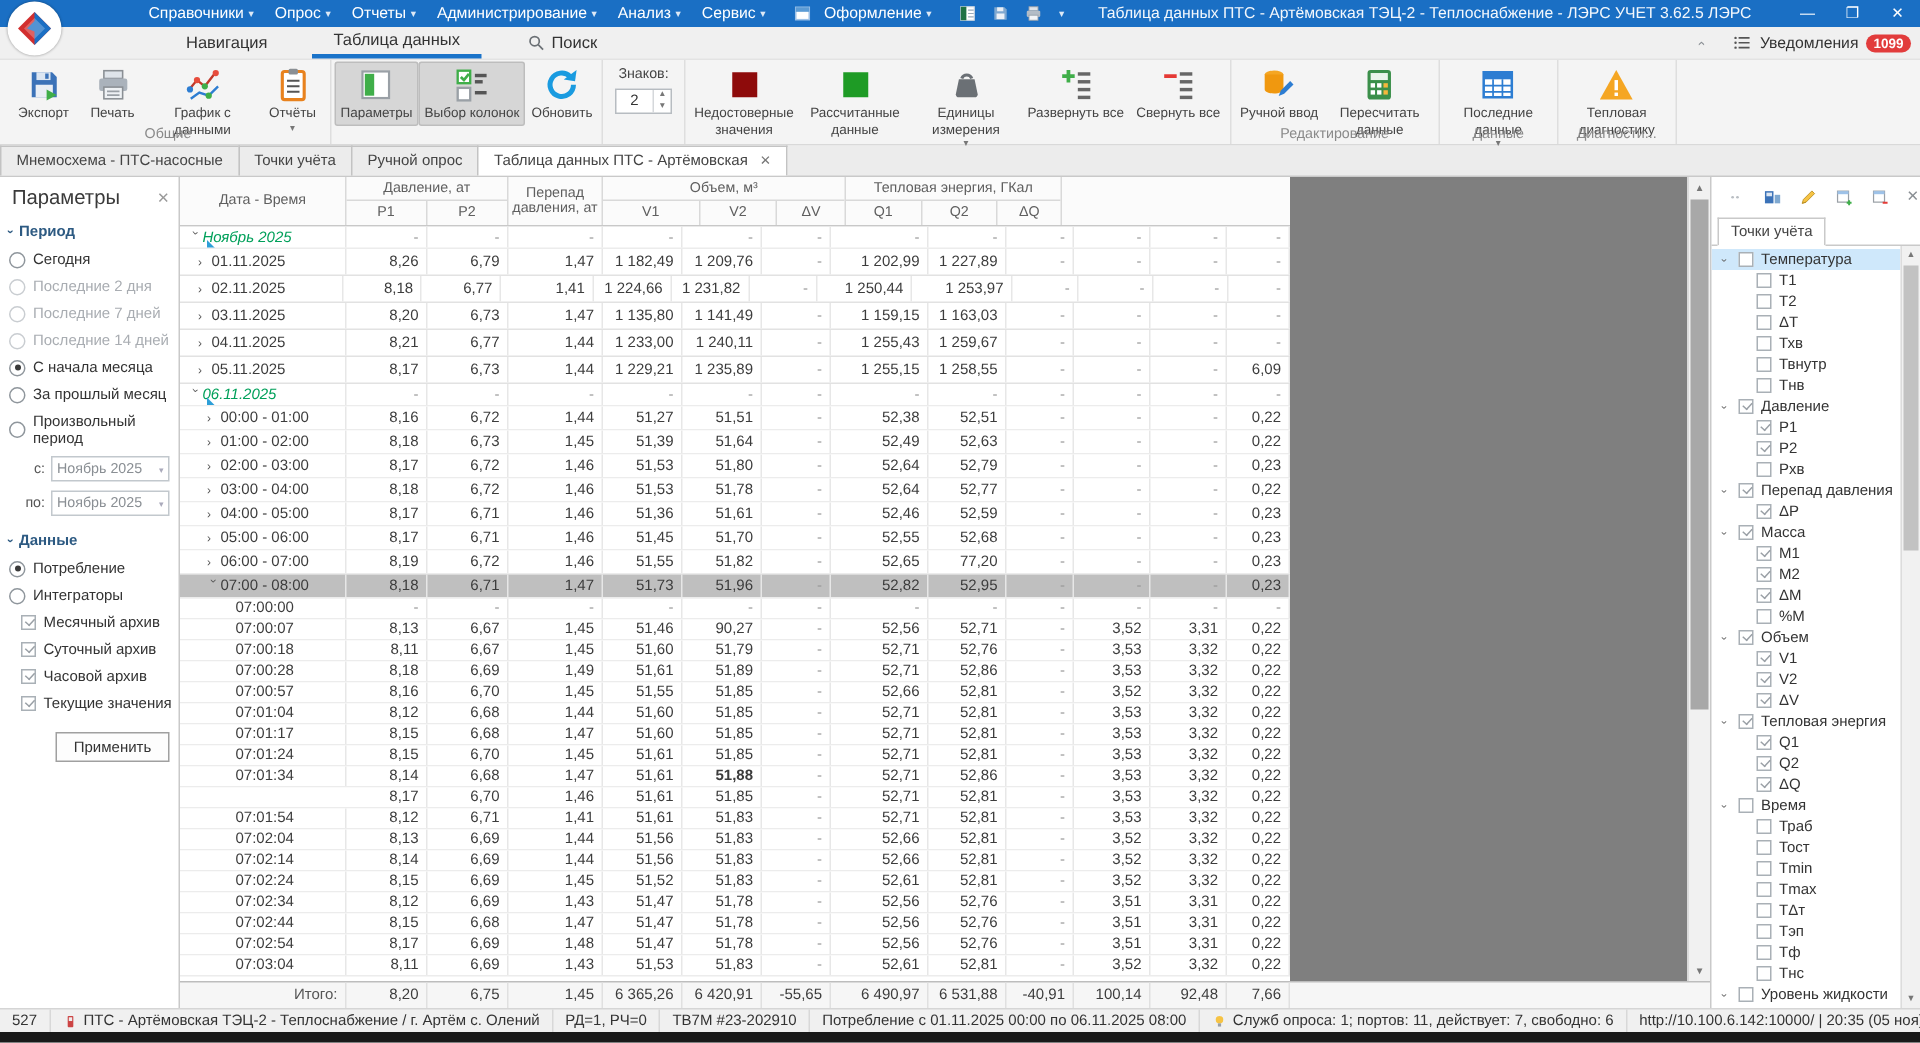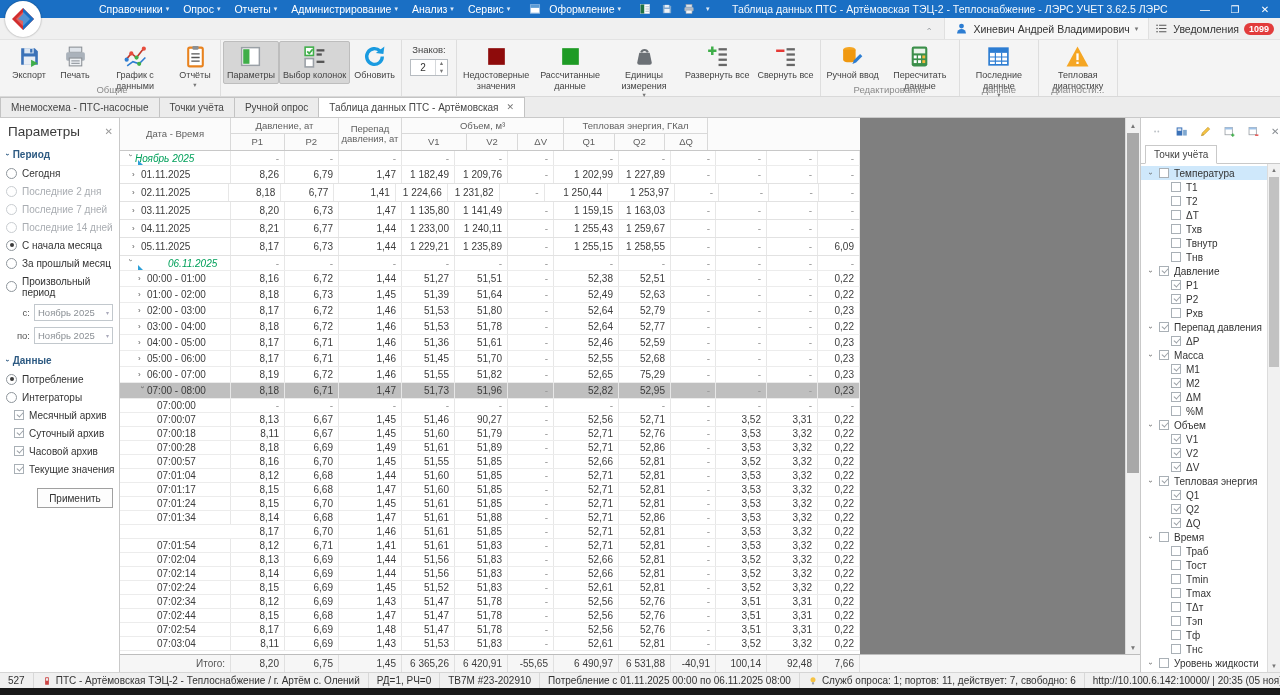--- a/index.html
+++ b/index.html
@@ -211,32 +211,39 @@
     <span class="caret" style="font-size:7px;margin-left:6px;opacity:.85;">▾</span>
     <div class="win-title">Таблица данных ПТС - Артёмовская ТЭЦ-2 - Теплоснабжение - ЛЭРС УЧЕТ 3.62.5 ЛЭРС</div>
     <div class="win-controls">
       <div class="win-btn">—</div>
       <div class="win-btn">❐</div>
       <div class="win-btn">✕</div>
     </div>
   </div>
 
   <div class="navrow">
+    <div class="nav-tabs" style="display:flex;align-items:stretch;">
+        <div class="nav-tab">
+          <span>Навигация</span>
+        </div>
+        <div class="nav-tab active">
+          <span>Таблица данных</span>
+        </div>
+        <div class="nav-tab">
+          <span class="sm-ic">
+            <svg viewBox="0 0 16 16">
+              <circle cx="6.7" cy="6.7" r="3.8" fill="none" stroke="#6b7075" stroke-width="1.4"></circle>
+              <path d="M9.6 9.6l4 4" stroke="#6b7075" stroke-width="1.4"></path>
+            </svg>
+          </span>
+          <span>Поиск</span>
+        </div>
+      </div>
     <div class="nav-right">
       <span class="collapse-chev">›</span>
-      <div class="user-box">
-        <span class="sm-ic">
-            <svg viewBox="0 0 16 16">
-              <circle cx="8" cy="5" r="3" fill="#2d7dd2"></circle>
-              <path d="M2.5 14a5.5 5.5 0 0 1 11 0z" fill="#2d7dd2"></path>
-            </svg>
-          </span>
-        <span>Хиневич Андрей Владимирович</span>
-        <span class="caret" style="font-size:7px;color:#777;">▾</span>
-      </div>
       <div class="notif-box">
         <span class="sm-ic">
             <svg viewBox="0 0 16 16">
               <path d="M5 4h9M5 8h9M5 12h9" stroke="#555" stroke-width="1.4"></path>
               <circle cx="2.5" cy="4" r="1" fill="#555"></circle>
               <circle cx="2.5" cy="8" r="1" fill="#555"></circle>
               <circle cx="2.5" cy="12" r="1" fill="#555"></circle>
             </svg>
           </span>
         <span>Уведомления</span>
@@ -672,21 +679,21 @@
               <div class="tcell" style="width: 53px;">1 235,89</div>
               <div class="tcell dash" style="width: 46px;">-</div>
               <div class="tcell" style="width: 65px;">1 255,15</div>
               <div class="tcell" style="width: 52px;">1 258,55</div>
               <div class="tcell dash" style="width: 45px;">-</div>
               <div class="tcell dash" style="width: 51px;">-</div>
               <div class="tcell dash" style="width: 51px;">-</div>
               <div class="tcell" style="width: 42px;">6,09</div>
             </div>
             <div class="trow k-month">
-              <div class="tcell dcell" style="width: 111px; padding-left: 6px; gap: 33px;">
+              <div class="tcell dcell" style="width: 111px; padding-left: 6px;">
                 <span class="mk exp">›</span>
                 <span>06.11.2025</span>
                 <span class="note-tri"></span>
               </div>
               <div class="tcell dash" style="width: 54px;">-</div>
               <div class="tcell dash" style="width: 54px;">-</div>
               <div class="tcell dash" style="width: 63px;">-</div>
               <div class="tcell dash" style="width: 53px;">-</div>
               <div class="tcell dash" style="width: 53px;">-</div>
               <div class="tcell dash" style="width: 46px;">-</div>
@@ -810,21 +817,21 @@
                 <span class="mk">›</span>
                 <span>06:00 - 07:00</span>
               </div>
               <div class="tcell" style="width: 54px;">8,19</div>
               <div class="tcell" style="width: 54px;">6,72</div>
               <div class="tcell" style="width: 63px;">1,46</div>
               <div class="tcell" style="width: 53px;">51,55</div>
               <div class="tcell" style="width: 53px;">51,82</div>
               <div class="tcell dash" style="width: 46px;">-</div>
               <div class="tcell" style="width: 65px;">52,65</div>
-              <div class="tcell" style="width: 52px;">75,29</div>
+              <div class="tcell" style="width: 52px;">77,20</div>
               <div class="tcell dash" style="width: 45px;">-</div>
               <div class="tcell dash" style="width: 51px;">-</div>
               <div class="tcell dash" style="width: 51px;">-</div>
               <div class="tcell" style="width: 42px;">0,23</div>
             </div>
             <div class="trow k-hour sel">
               <div class="tcell dcell" style="width: 111px; padding-left: 18px;">
                 <span class="mk exp">›</span>
                 <span>07:00 - 08:00</span>
               </div>
@@ -987,21 +994,21 @@
             </div>
             <div class="trow k-sec">
               <div class="tcell dcell" style="width: 111px; padding-left: 28px;">
                 <span class="mk"></span>
                 <span>07:01:34</span>
               </div>
               <div class="tcell" style="width: 54px;">8,14</div>
               <div class="tcell" style="width: 54px;">6,68</div>
               <div class="tcell" style="width: 63px;">1,47</div>
               <div class="tcell" style="width: 53px;">51,61</div>
-              <div class="tcell" style="width: 53px;">51,88</div>
+              <div class="tcell" style="width: 53px; font-weight: bold;">51,88</div>
               <div class="tcell dash" style="width: 46px;">-</div>
               <div class="tcell" style="width: 65px;">52,71</div>
               <div class="tcell" style="width: 52px;">52,86</div>
               <div class="tcell dash" style="width: 45px;">-</div>
               <div class="tcell" style="width: 51px;">3,53</div>
               <div class="tcell" style="width: 51px;">3,32</div>
               <div class="tcell" style="width: 42px;">0,22</div>
             </div>
             <div class="trow k-sec">
               <div class="tcell dcell" style="width: 111px; padding-left: 28px; margin-top: 24px;">

